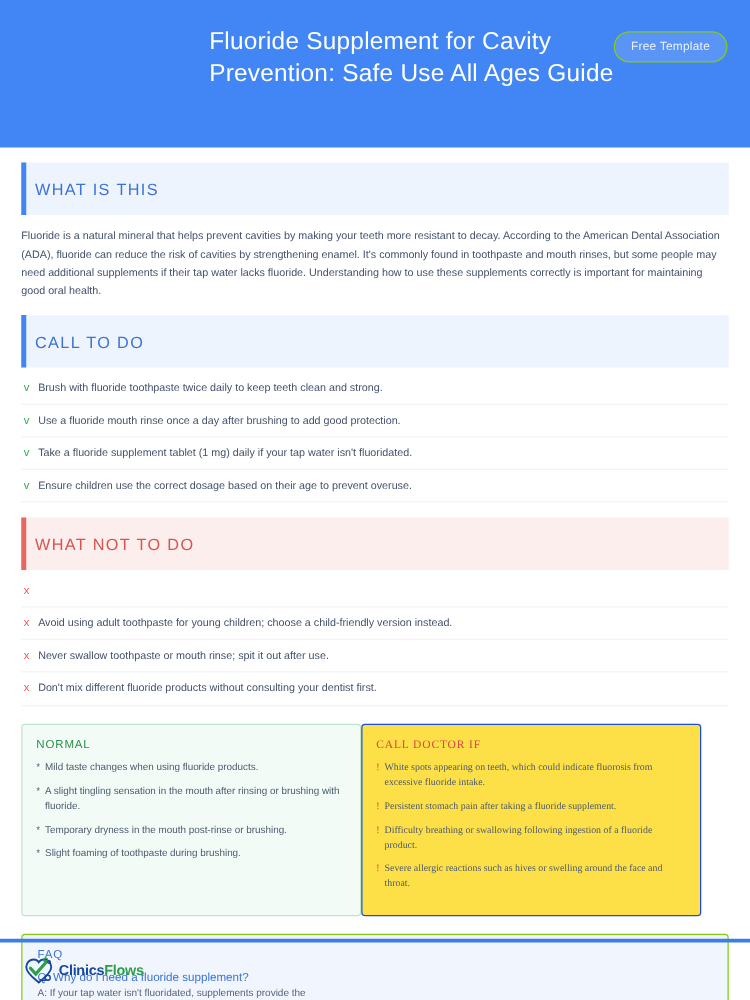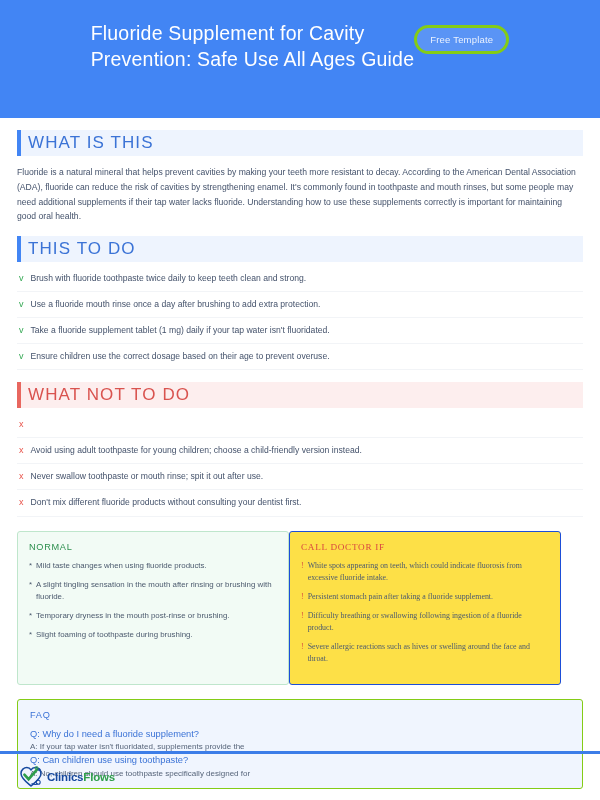--- a/index.html
+++ b/index.html
@@ -18,52 +18,52 @@
     overflow: hidden;
   }
 
   
   .header {
     height: 118px;
     background: #4285f4;
     padding: 20px 18px 0 18px;
     display: flex;
     align-items: flex-start;
-    justify-content: center;
+    justify-content: flex-end;
   }
   .header-title {
     color: #ffffff;
     font-size: 19.5px;
     line-height: 1.35;
     font-weight: 400;
     letter-spacing: 0.2px;
     max-width: 430px;
     white-space: pre-line;
   }
   .pill {
     flex: none;
     margin-top: 5px;
-    border: 3px solid #84cc16;
+    border: 1px solid #84cc16;
     background: rgba(255,255,255,0.13);
     color: #eaf1fe;
     font-size: 9.5px;
     border-radius: 999px;
     padding: 6px 13px;
     letter-spacing: 0.2px;
   }
 
   
   .content { padding: 0 17px; }
 
   .sec-head {
     margin-top: 12px;
-    height: 26px;
+    height: 42px;
     display: flex;
     align-items: center;
-    font-size: 17px;
+    font-size: 13px;
     letter-spacing: 1.1px;
     padding-left: 11px;
     position: relative;
   }
   .sec-head::before {
     content: "";
     position: absolute;
     left: 0; top: 0; bottom: 0;
     width: 4px;
   }
@@ -192,30 +192,30 @@
 </div>
 
 <div class="content">
 
   <div class="sec-head blue">
     <span>WHAT IS THIS</span>
   </div>
   <div class="intro">Fluoride is a natural mineral that helps prevent cavities by making your teeth more resistant to decay. According to the American Dental Association (ADA), fluoride can reduce the risk of cavities by strengthening enamel. It's commonly found in toothpaste and mouth rinses, but some people may need additional supplements if their tap water lacks fluoride. Understanding how to use these supplements correctly is important for maintaining good oral health.</div>
 
   <div class="sec-head blue">
-    <span>THIS TO DO</span>
+    <span>CALL TO DO</span>
   </div>
   <div class="list">
     <div class="list-row">
       <span class="mark ok">v</span>
       <span>Brush with fluoride toothpaste twice daily to keep teeth clean and strong.</span>
     </div>
     <div class="list-row">
       <span class="mark ok">v</span>
-      <span>Use a fluoride mouth rinse once a day after brushing to add extra protection.</span>
+      <span>Use a fluoride mouth rinse once a day after brushing to add good protection.</span>
     </div>
     <div class="list-row">
       <span class="mark ok">v</span>
       <span>Take a fluoride supplement tablet (1 mg) daily if your tap water isn't fluoridated.</span>
     </div>
     <div class="list-row">
       <span class="mark ok">v</span>
       <span>Ensure children use the correct dosage based on their age to prevent overuse.</span>
     </div>
   </div>

